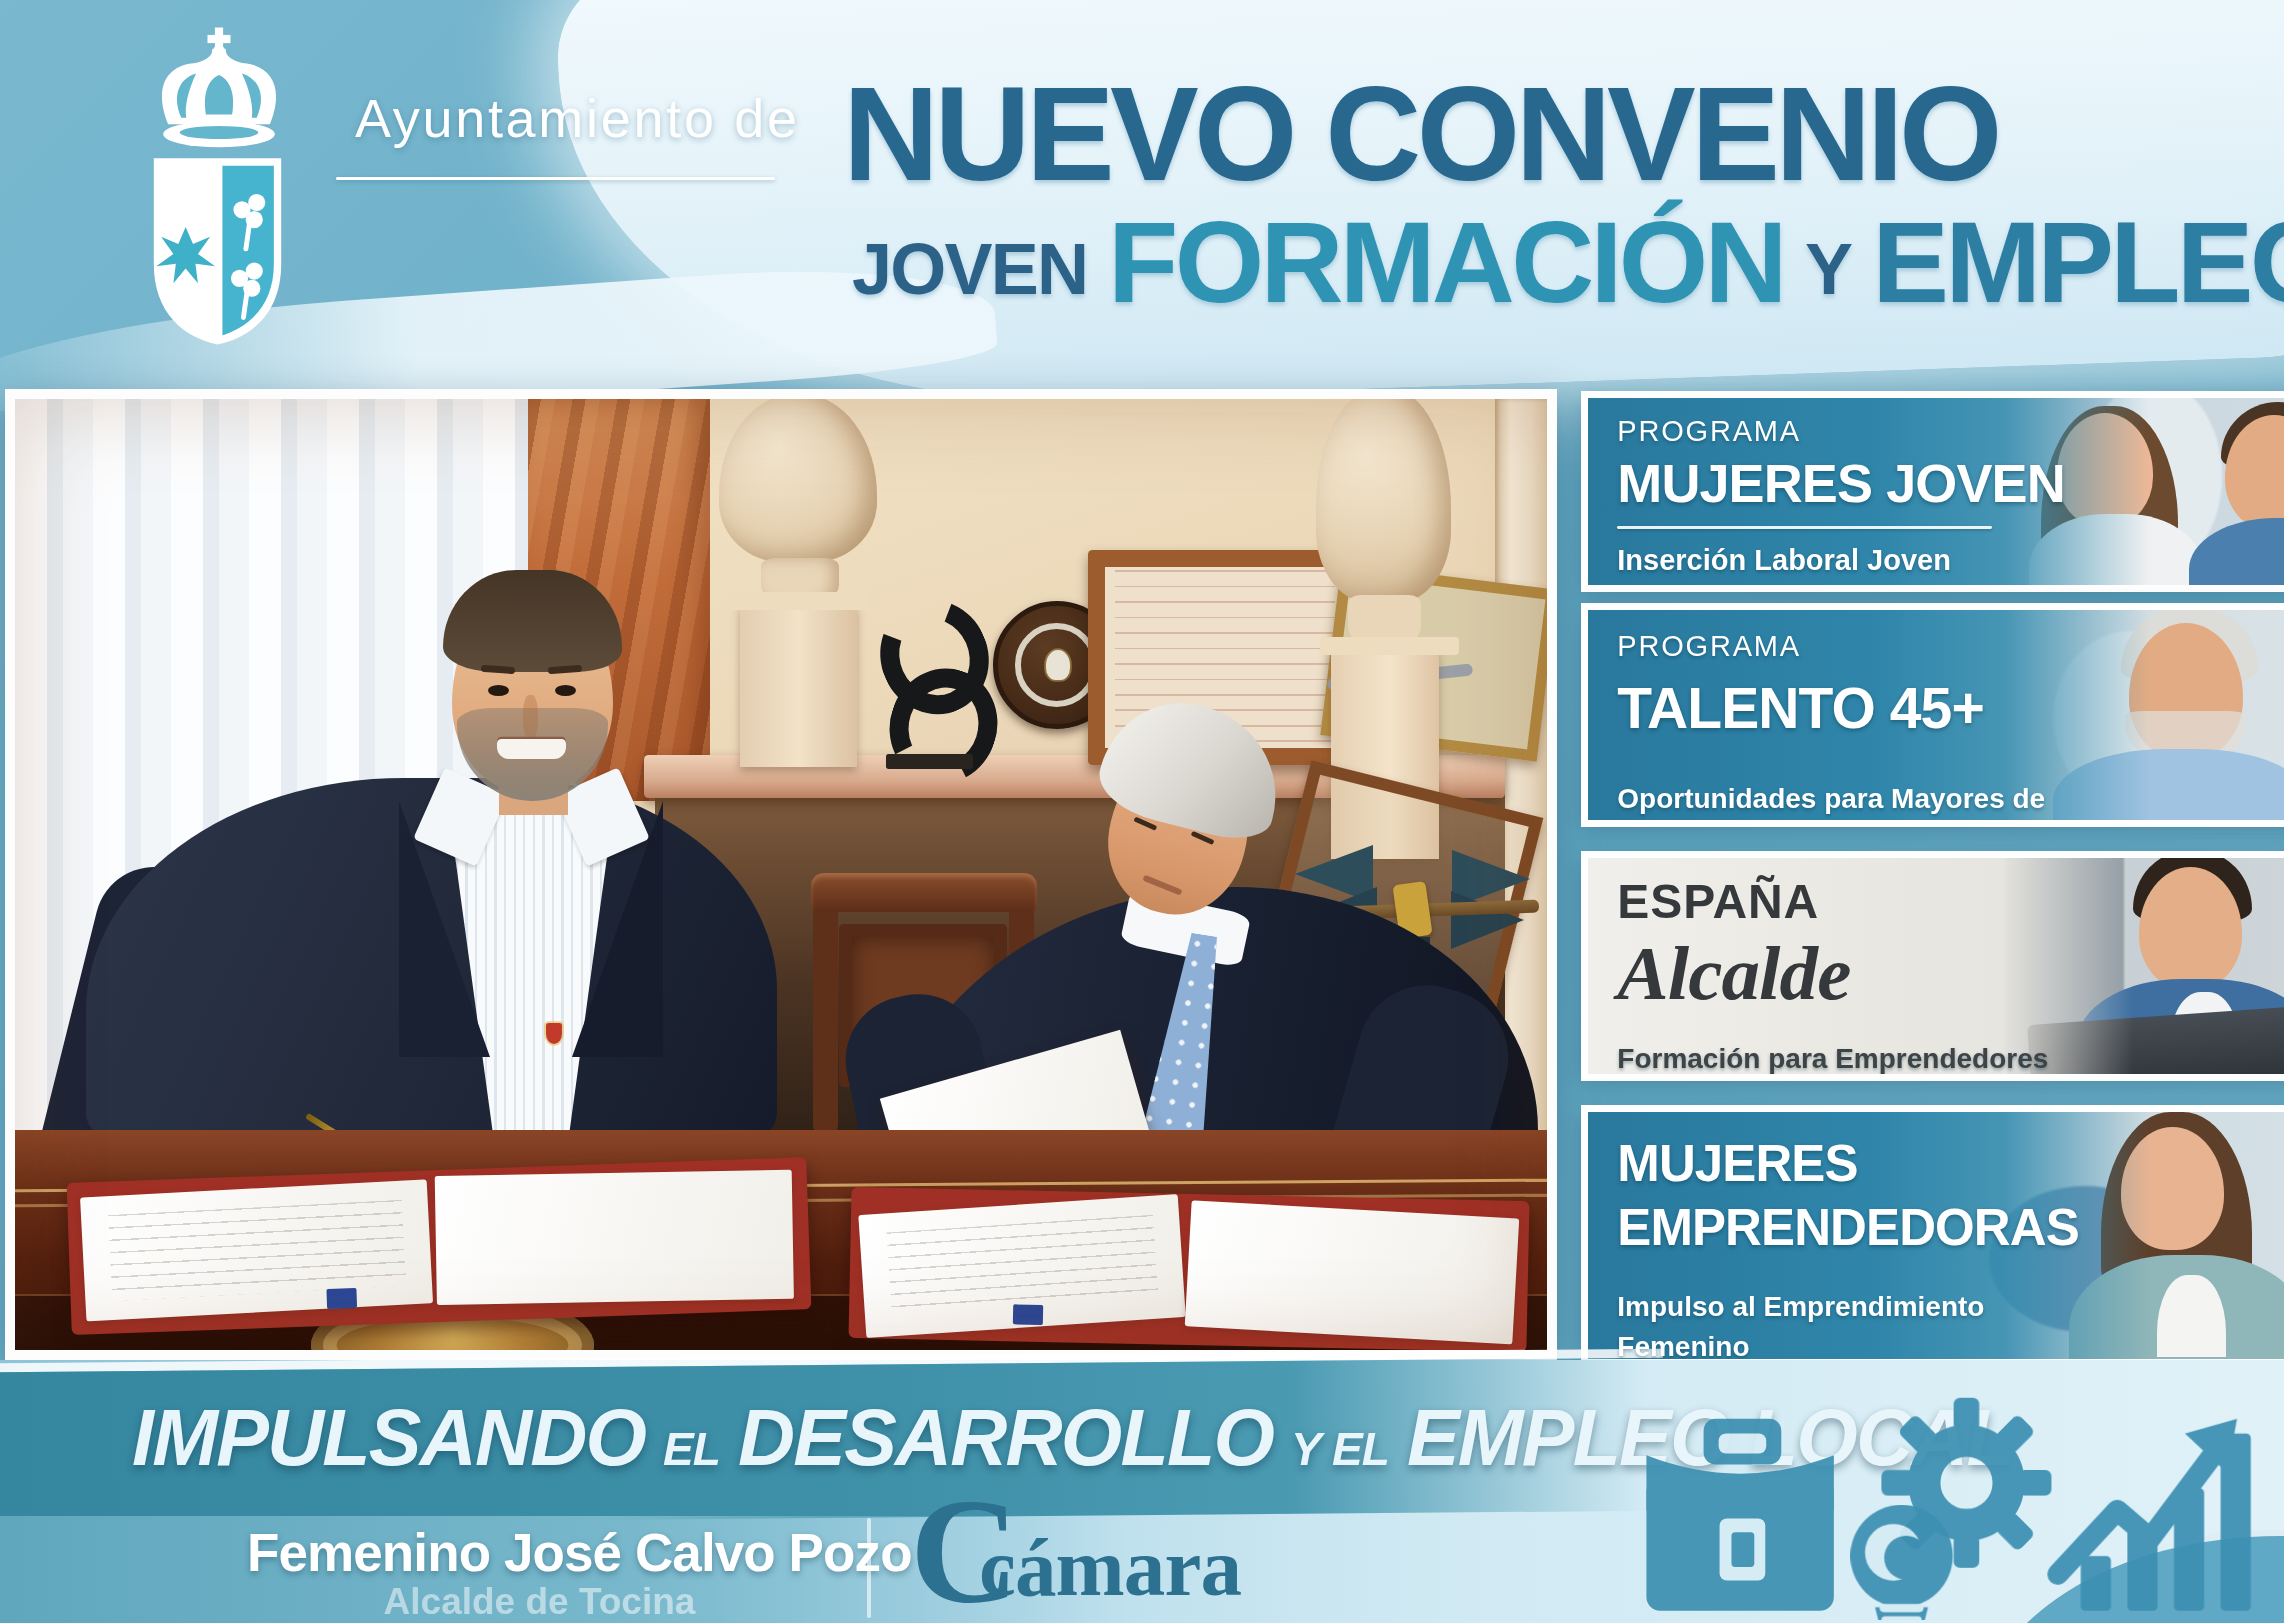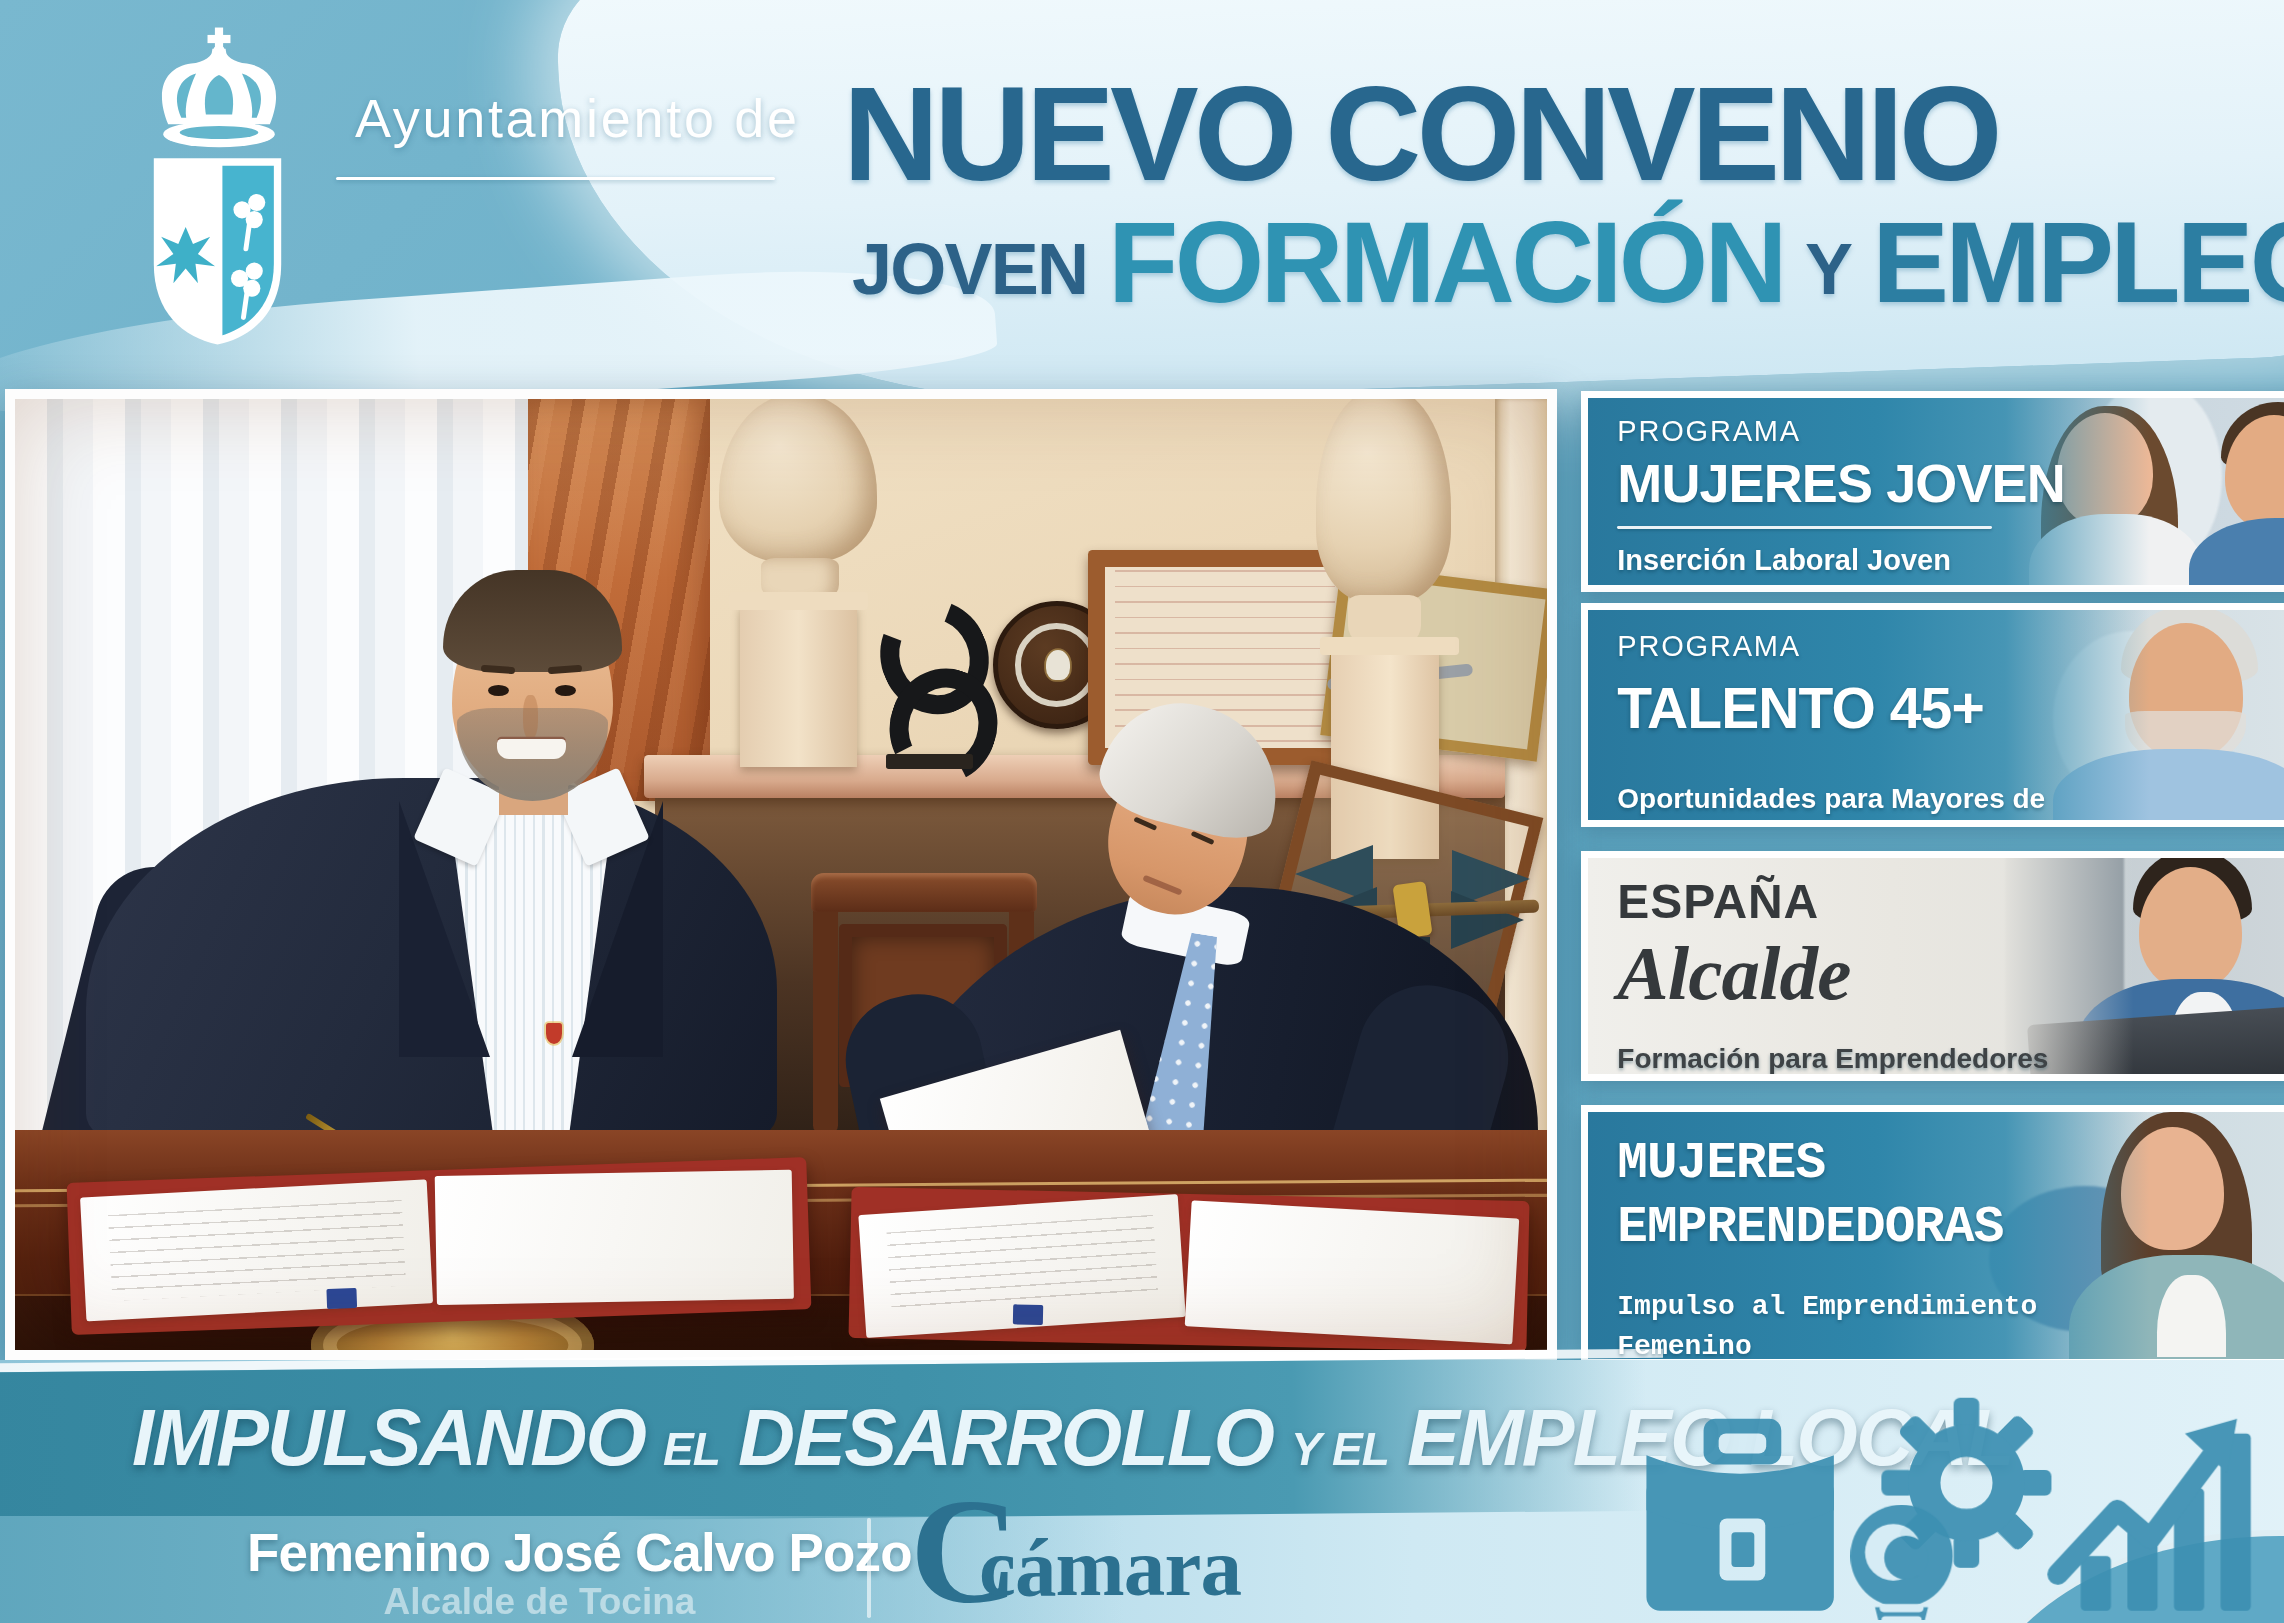--- a/index.html
+++ b/index.html
@@ -495,21 +495,21 @@
     <div class="card-inner">
       <div class="card-photo">
         <div class="ph-bg4"></div>
         <div class="blob" style="left:50%;top:30%;width:192px;height:146px;background:#6f95b5;"></div>
         <div class="hairc" style="left:64%;top:0%;width:151px;height:219px;background:#5d3f2a;border-radius:46% 46% 40% 40%/56% 56% 30% 30%;"></div>
         <div class="head" style="left:66.5%;top:6%;width:103px;height:123px;background:#e8b391;"></div>
         <div class="torso" style="left:60%;top:58%;width:238px;height:105px;background:#8fb6b9;"></div>
         <div class="torso" style="left:71%;top:66%;width:69px;height:82px;background:#f4f4f2;"></div>
       </div>
       <div class="grad-teal"></div>
-      <div class="card-text" style="right:34%;font-family:Liberation Mono, monospace;">
+      <div class="card-text" style="right:34%;">
         <div class="card-title" style="font-size:51px;line-height:1.25;margin-top:20px;">MUJERES EMPRENDEDORAS</div>
         <div class="card-sub" style="font-size:28px;line-height:1.45;margin-top:27px;">Impulso al Emprendimiento Femenino</div>
       </div>
     </div>
   </div>
 
   <div class="abs bottom-base"></div>
   <div class="abs band-white"></div>
   <div class="abs band-teal"></div>
   <div class="abs band-lower"></div>

